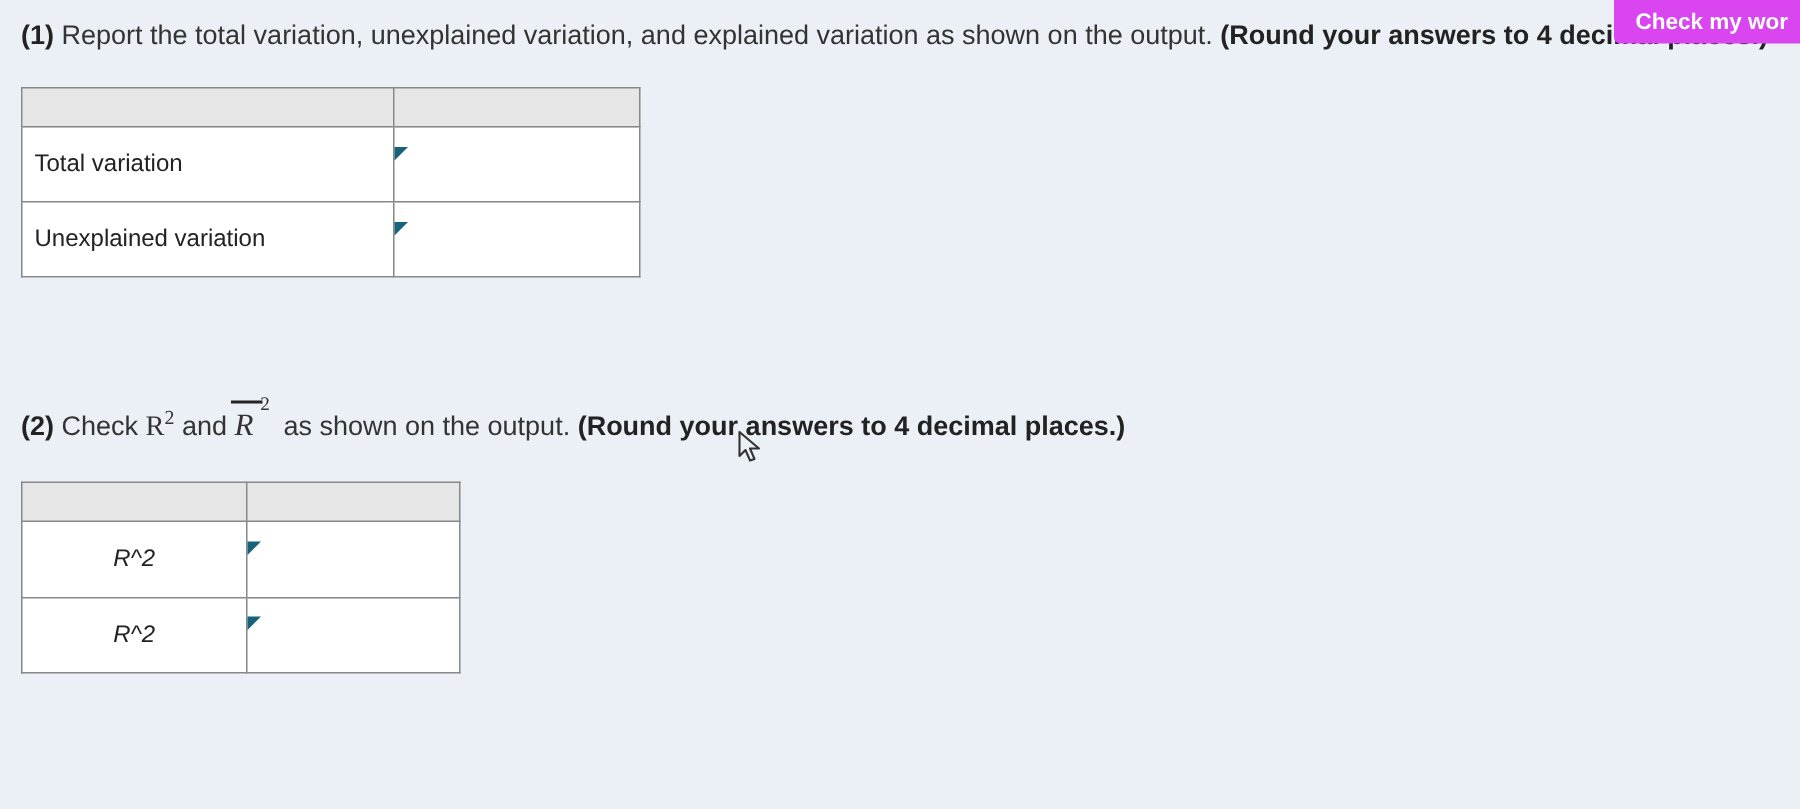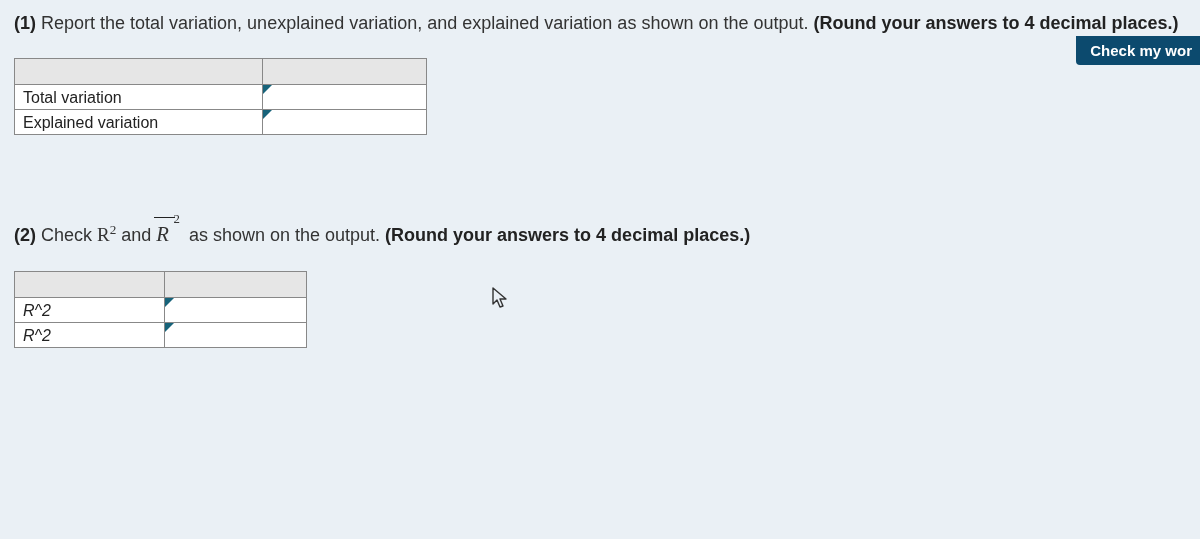--- a/index.html
+++ b/index.html
@@ -16,49 +16,48 @@
   .content {
     padding: 10px 14px 20px 14px;
     font-size: 18px;
     color: #333;
     line-height: 1.45;
   }
   .check-btn {
     position: absolute;
     top: 0;
     right: 0;
-    background: #0c4a6e;
+    background: #d946ef;
     color: #fff;
     font-size: 15px;
     font-weight: 600;
     padding: 6px 8px 6px 14px;
     border-radius: 0 0 0 4px;
-    margin-top: 36px;
   }
   .q-num { font-weight: 700; color: #222; }
   .bold { font-weight: 700; color: #222; }
 
   table.ans {
     border-collapse: collapse;
     margin-top: 22px;
     margin-bottom: 10px;
   }
   table.ans td {
     border: 1px solid #888;
     background: #fff;
     font-size: 16px;
   }
   table.ans td.label {
     width: 248px;
-    padding: 0 8px;
+    padding: 13px 8px;
     font-weight: 400;
     font-style: normal;
     color: #222;
   }
-  table.ans td.label.italic { font-style: italic; }
+  table.ans td.label.italic { font-style: italic; text-align: center; }
   table.ans td.head {
     width: 248px;
     height: 26px;
     background: #e6e6e6;
     border: 1px solid #888;
   }
   table.ans td.valhead {
     width: 164px;
     height: 26px;
     background: #e6e6e6;
@@ -153,21 +152,21 @@
     <tr>
       <td class="label">Total variation</td>
       <td class="val">
         <div class="val-inner">
               <span class="marker"></span>
               <span class="val-text"></span>
             </div>
       </td>
     </tr>
     <tr>
-      <td class="label">Explained variation</td>
+      <td class="label">Unexplained variation</td>
       <td class="val">
         <div class="val-inner">
               <span class="marker"></span>
               <span class="val-text"></span>
             </div>
       </td>
     </tr>
   </tbody>
     </table>
 

